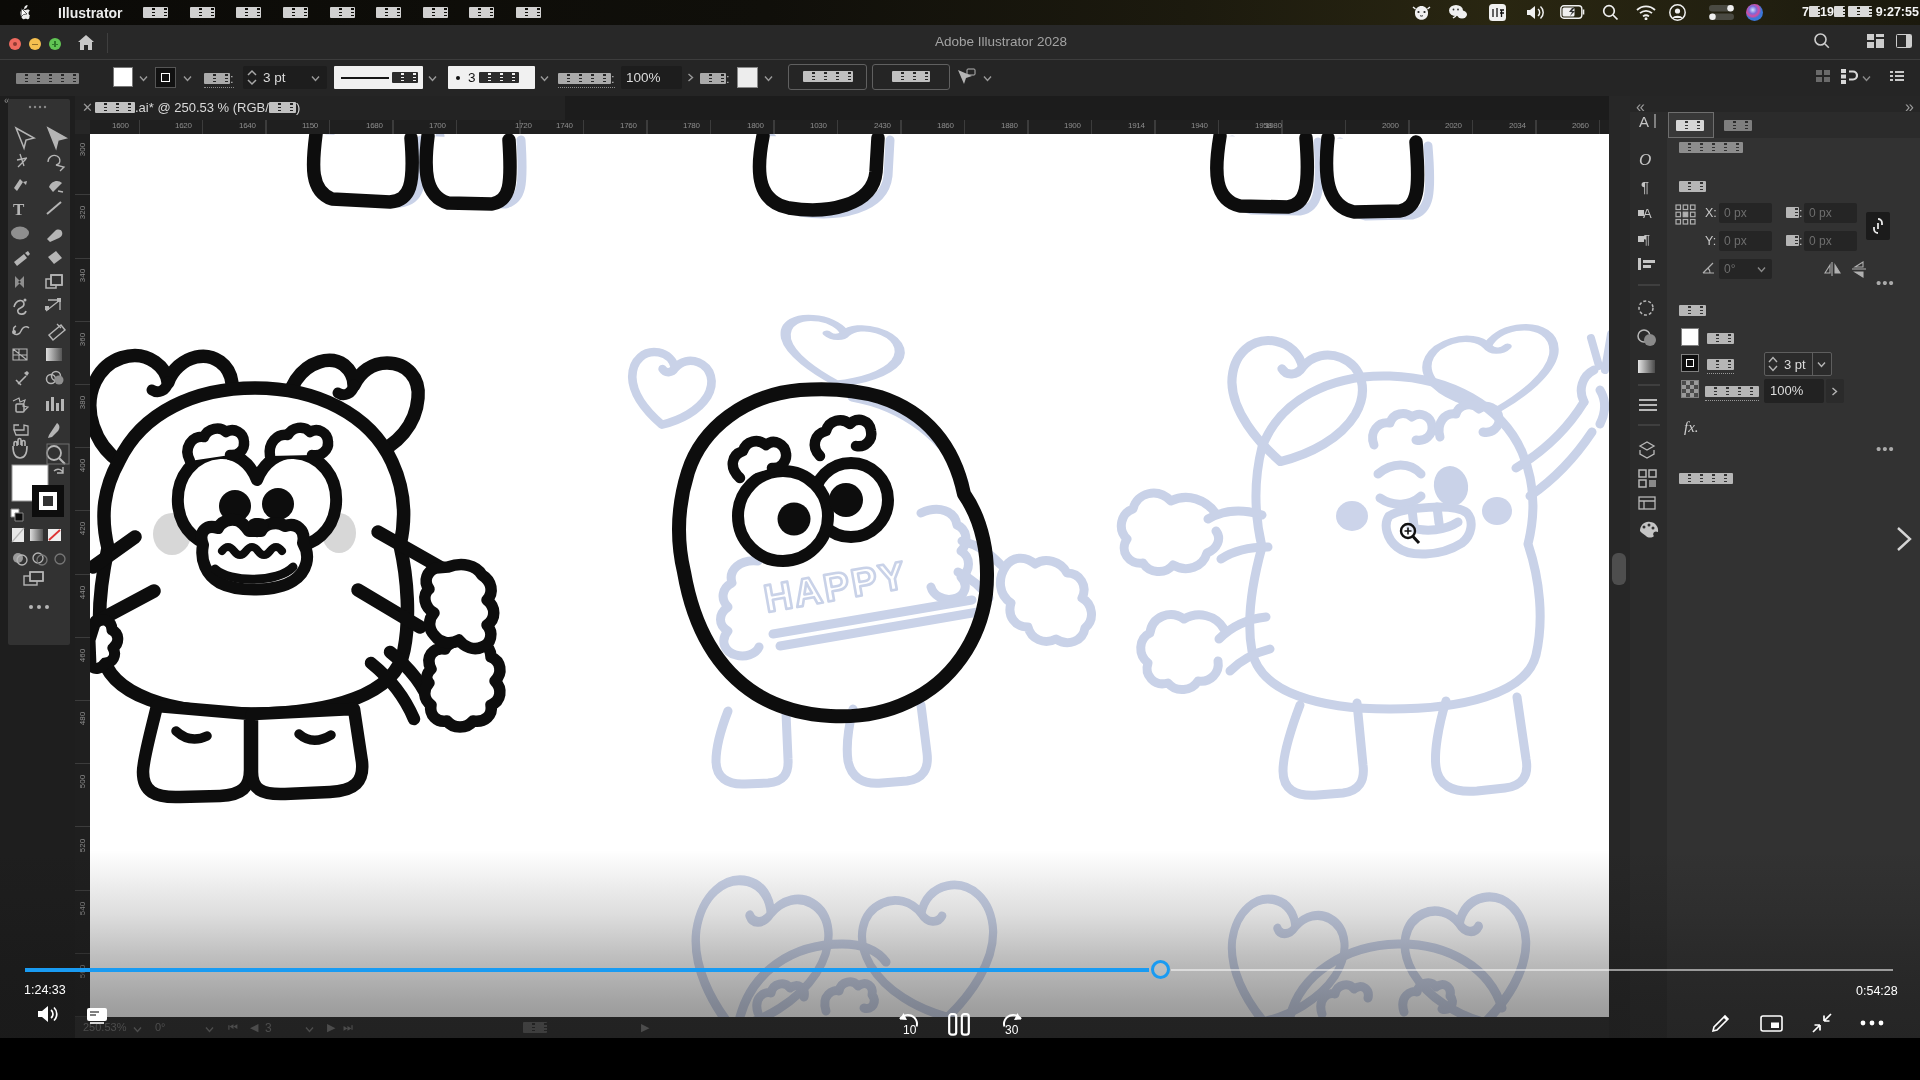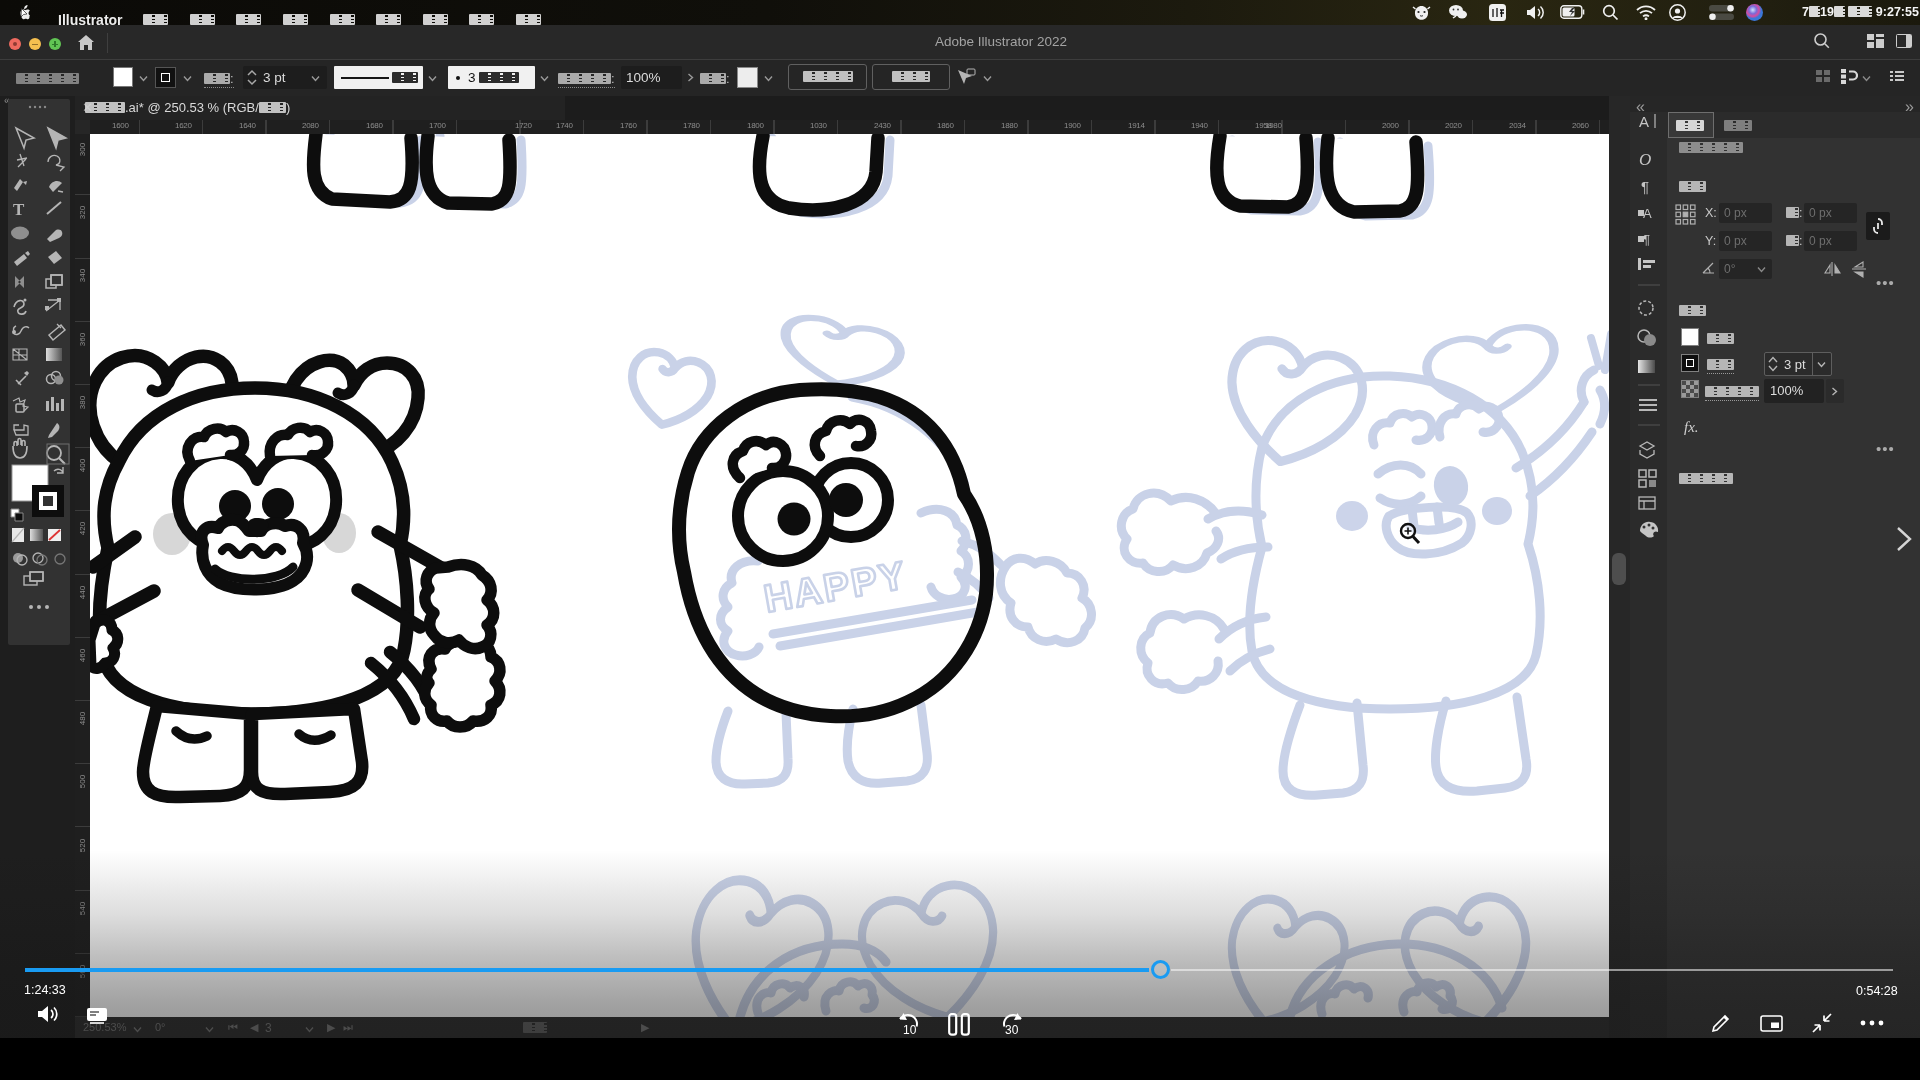--- a/index.html
+++ b/index.html
@@ -2,21 +2,21 @@
 <html><head><meta charset="utf-8"><style>
 *{margin:0;padding:0;box-sizing:border-box}
 html,body{width:1920px;height:1080px;overflow:hidden;background:#000;font-family:"Liberation Sans",sans-serif}
 #stage{position:relative;width:1920px;height:1080px;background:#000}
 .abs{position:absolute}
 .zh{display:inline-block;height:11px;border-radius:1px;vertical-align:-1px;opacity:.88;
  background-image:repeating-linear-gradient(0deg,currentColor 0 1.6px,transparent 1.6px 3.2px),repeating-linear-gradient(90deg,currentColor 0 9px,transparent 9px 12px);}
 .zh2{width:25px}.zh3{width:38px}.zh4{width:51px}.zh5{width:64px}
 
 #menubar{left:0;top:0;width:1920px;height:25px;background:linear-gradient(90deg,#0b0a07 0%,#100f0a 40%,#1c1a0e 62%,#292611 78%,#211f10 92%,#1b190d 100%);color:#f3f3f3}
-#menubar .mi{position:absolute;top:12px;font-size:13px;color:#ececec}
+#menubar .mi{position:absolute;top:5px;font-size:13px;color:#ececec}
 
 #titlebar{left:0;top:25px;width:1920px;height:34px;background:#282828}
 .tl{position:absolute;top:38px;width:12px;height:12px;border-radius:50%}
 
 #optbar{left:0;top:59px;width:1920px;height:37px;background:#252525;border-top:1px solid #3d3d3d}
 .field{position:absolute;background:#1d1d1d;border-radius:2px}
 .wbox{position:absolute;background:#f1f1f1;border-radius:1px;color:#111}
 .obtn{position:absolute;top:64px;height:26px;border:1px solid #606060;border-radius:3px;color:#d6d6d6;font-size:13px;text-align:center;line-height:24px}
 .chev{position:absolute;width:9px;height:9px}
 
@@ -248,21 +248,21 @@
       <div class="abs" style="left:13px;top:42px;width:4px;height:4px;border-radius:50%;background:#8f3b33"></div>
  <div class="tl" style="left:29px;background:#f5bf4f"></div>
       <div class="abs" style="left:32px;top:43.5px;width:6px;height:1.6px;background:#93702a"></div>
  <div class="tl" style="left:49px;background:#61c554"></div>
       <div class="abs" style="left:52px;top:43.5px;width:6px;height:1.6px;background:#2e7a2a"></div>
       <div class="abs" style="left:54.2px;top:41.3px;width:1.6px;height:6px;background:#2e7a2a"></div>
  <svg class="icon" style="left:77px;top:34px" width="18" height="17" viewBox="0 0 18 17">
         <path d="M9 1L1 8h2v8h4v-5h4v5h4V8h2L9 1z" fill="#c9c9c9"></path>
       </svg>
  <div class="abs" style="left:107px;top:33px;width:1px;height:20px;background:#3f3f3f"></div>
- <span class="abs" style="left:935px;top:34px;font-size:13.5px;color:#a3a3a3">Adobe Illustrator 2022</span>
+ <span class="abs" style="left:935px;top:34px;font-size:13.5px;color:#a3a3a3">Adobe Illustrator 2028</span>
  <svg class="icon" style="left:1813px;top:32px" width="18" height="18" viewBox="0 0 18 18">
         <circle cx="7.5" cy="7.5" r="5.5" stroke="#cdcdcd" stroke-width="1.6" fill="none"></circle>
         <path d="M11.8 11.8l4 4" stroke="#cdcdcd" stroke-width="1.6"></path>
       </svg>
  <svg class="icon" style="left:1867px;top:34px" width="17" height="14" viewBox="0 0 17 14">
         <path d="M0 0h7v6H0zM9 0h8v3H9zM9 5h8v9H9zM0 8h7v6H0z" fill="#cdcdcd"></path>
       </svg>
  <svg class="icon" style="left:1896px;top:34px" width="16" height="14" viewBox="0 0 16 14">
         <rect x=".5" y=".5" width="15" height="13" rx="1" stroke="#cdcdcd" fill="none"></rect>
         <rect x="10" y="1" width="5" height="12" fill="#cdcdcd"></rect>
@@ -334,28 +334,28 @@
         <path d="M1 2.5l3.5 4L8 2.5" stroke="#8a8a8a" stroke-width="1.4" fill="none"></path>
       </svg>
  <svg class="icon" style="left:1890px;top:70px" width="14" height="12" viewBox="0 0 14 12">
         <path d="M0 1h3v2H0zM5 1h9v2H5zM0 5h3v2H0zM5 5h9v2H5zM0 9h3v2H0zM5 9h9v2H5z" fill="#c9c9c9"></path>
       </svg>
 </div>
 
 <div class="abs" id="tabbar"></div>
 <div class="abs" id="tabact">
  <span class="abs" style="left:7px;top:4px;color:#9a9a9a;font-size:13px">✕</span>
- <span class="abs" style="left:10px;top:4px"><span class="zh zh3" style="width:40px"></span>.ai* @ 250.53 % (RGB/<span class="zh zh2" style="width:27px"></span>)</span>
+ <span class="abs" style="left:20px;top:4px"><span class="zh zh3" style="width:40px"></span>.ai* @ 250.53 % (RGB/<span class="zh zh2" style="width:27px"></span>)</span>
 </div>
 
 <div class="abs" id="hruler">
  <i style="left:37px">1600</i>
       <i style="left:100px">1620</i>
       <i style="left:164px">1640</i>
-      <i style="left:227px">2080</i>
+      <i style="left:227px">1150</i>
       <i style="left:291px">1680</i>
       <i style="left:354px">1700</i>
       <i style="left:440px">1720</i>
       <i style="left:481px">1740</i>
       <i style="left:545px">1760</i>
       <i style="left:608px">1780</i>
       <i style="left:672px">1800</i>
       <i style="left:735px">1030</i>
       <i style="left:799px">2430</i>
       <i style="left:862px">1860</i>

